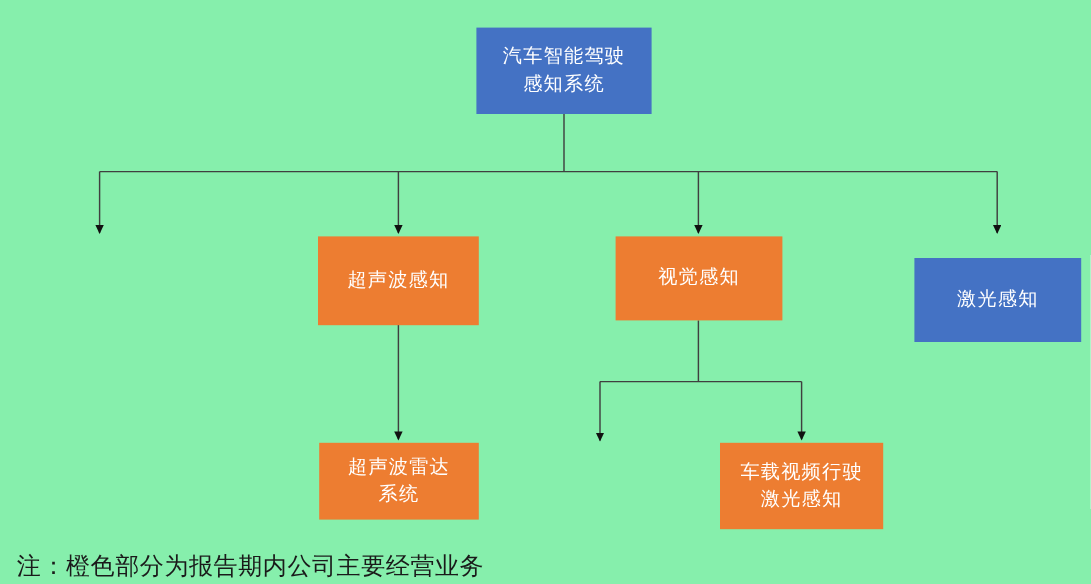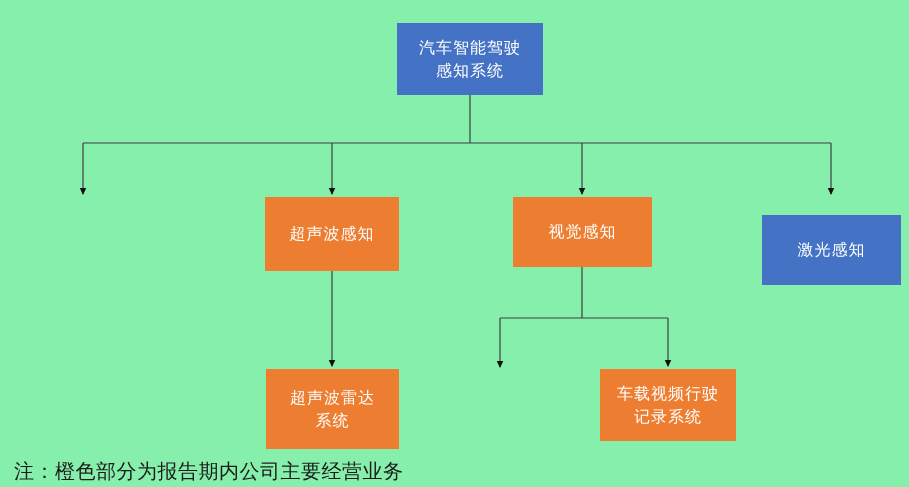--- a/index.html
+++ b/index.html
@@ -37,21 +37,21 @@
     box-sizing: border-box;
   }
   .node .node-label {
     white-space: pre-line;
   }
   .node-root            { left: 397px; top: 23px;  width: 146px; height: 72px; }
   .node-mmwave          { left: 16px;  top: 197px; width: 134px; height: 70px; }
   .node-ultrasonic      { left: 265px; top: 197px; width: 134px; height: 74px; }
   .node-visual          { left: 513px; top: 197px; width: 139px; height: 70px; }
   .node-laser           { left: 762px; top: 197px; width: 139px; height: 70px; margin-top: 18px; }
-  .node-ultrasonic-radar{ left: 266px; top: 369px; width: 133px; height: 80px; }
+  .node-ultrasonic-radar{ left: 266px; top: 369px; width: 133px; height: 64px; }
   .node-car-camera      { left: 432px; top: 370px; width: 135px; height: 69px; }
   .node-drive-recorder  { left: 600px; top: 369px; width: 136px; height: 72px; }
   .footnote {
     position: absolute;
     left: 14px;
     top: 458px;
     font-size: 20px;
     color: #1a1a1a;
     letter-spacing: 0.5px;
   }
@@ -109,18 +109,18 @@
   </div>
 
   <div class="node node-ultrasonic-radar" style="background-color: rgb(237, 125, 49);">
     <span class="node-label">超声波雷达
 系统</span>
   </div>
 
 
   <div class="node node-drive-recorder" style="background-color: rgb(237, 125, 49);">
     <span class="node-label">车载视频行驶
-记录系统</span>
+激光感知</span>
   </div>
 
   <div class="footnote">注：橙色部分为报告期内公司主要经营业务</div>
 
 </div>
 
 </body></html>

